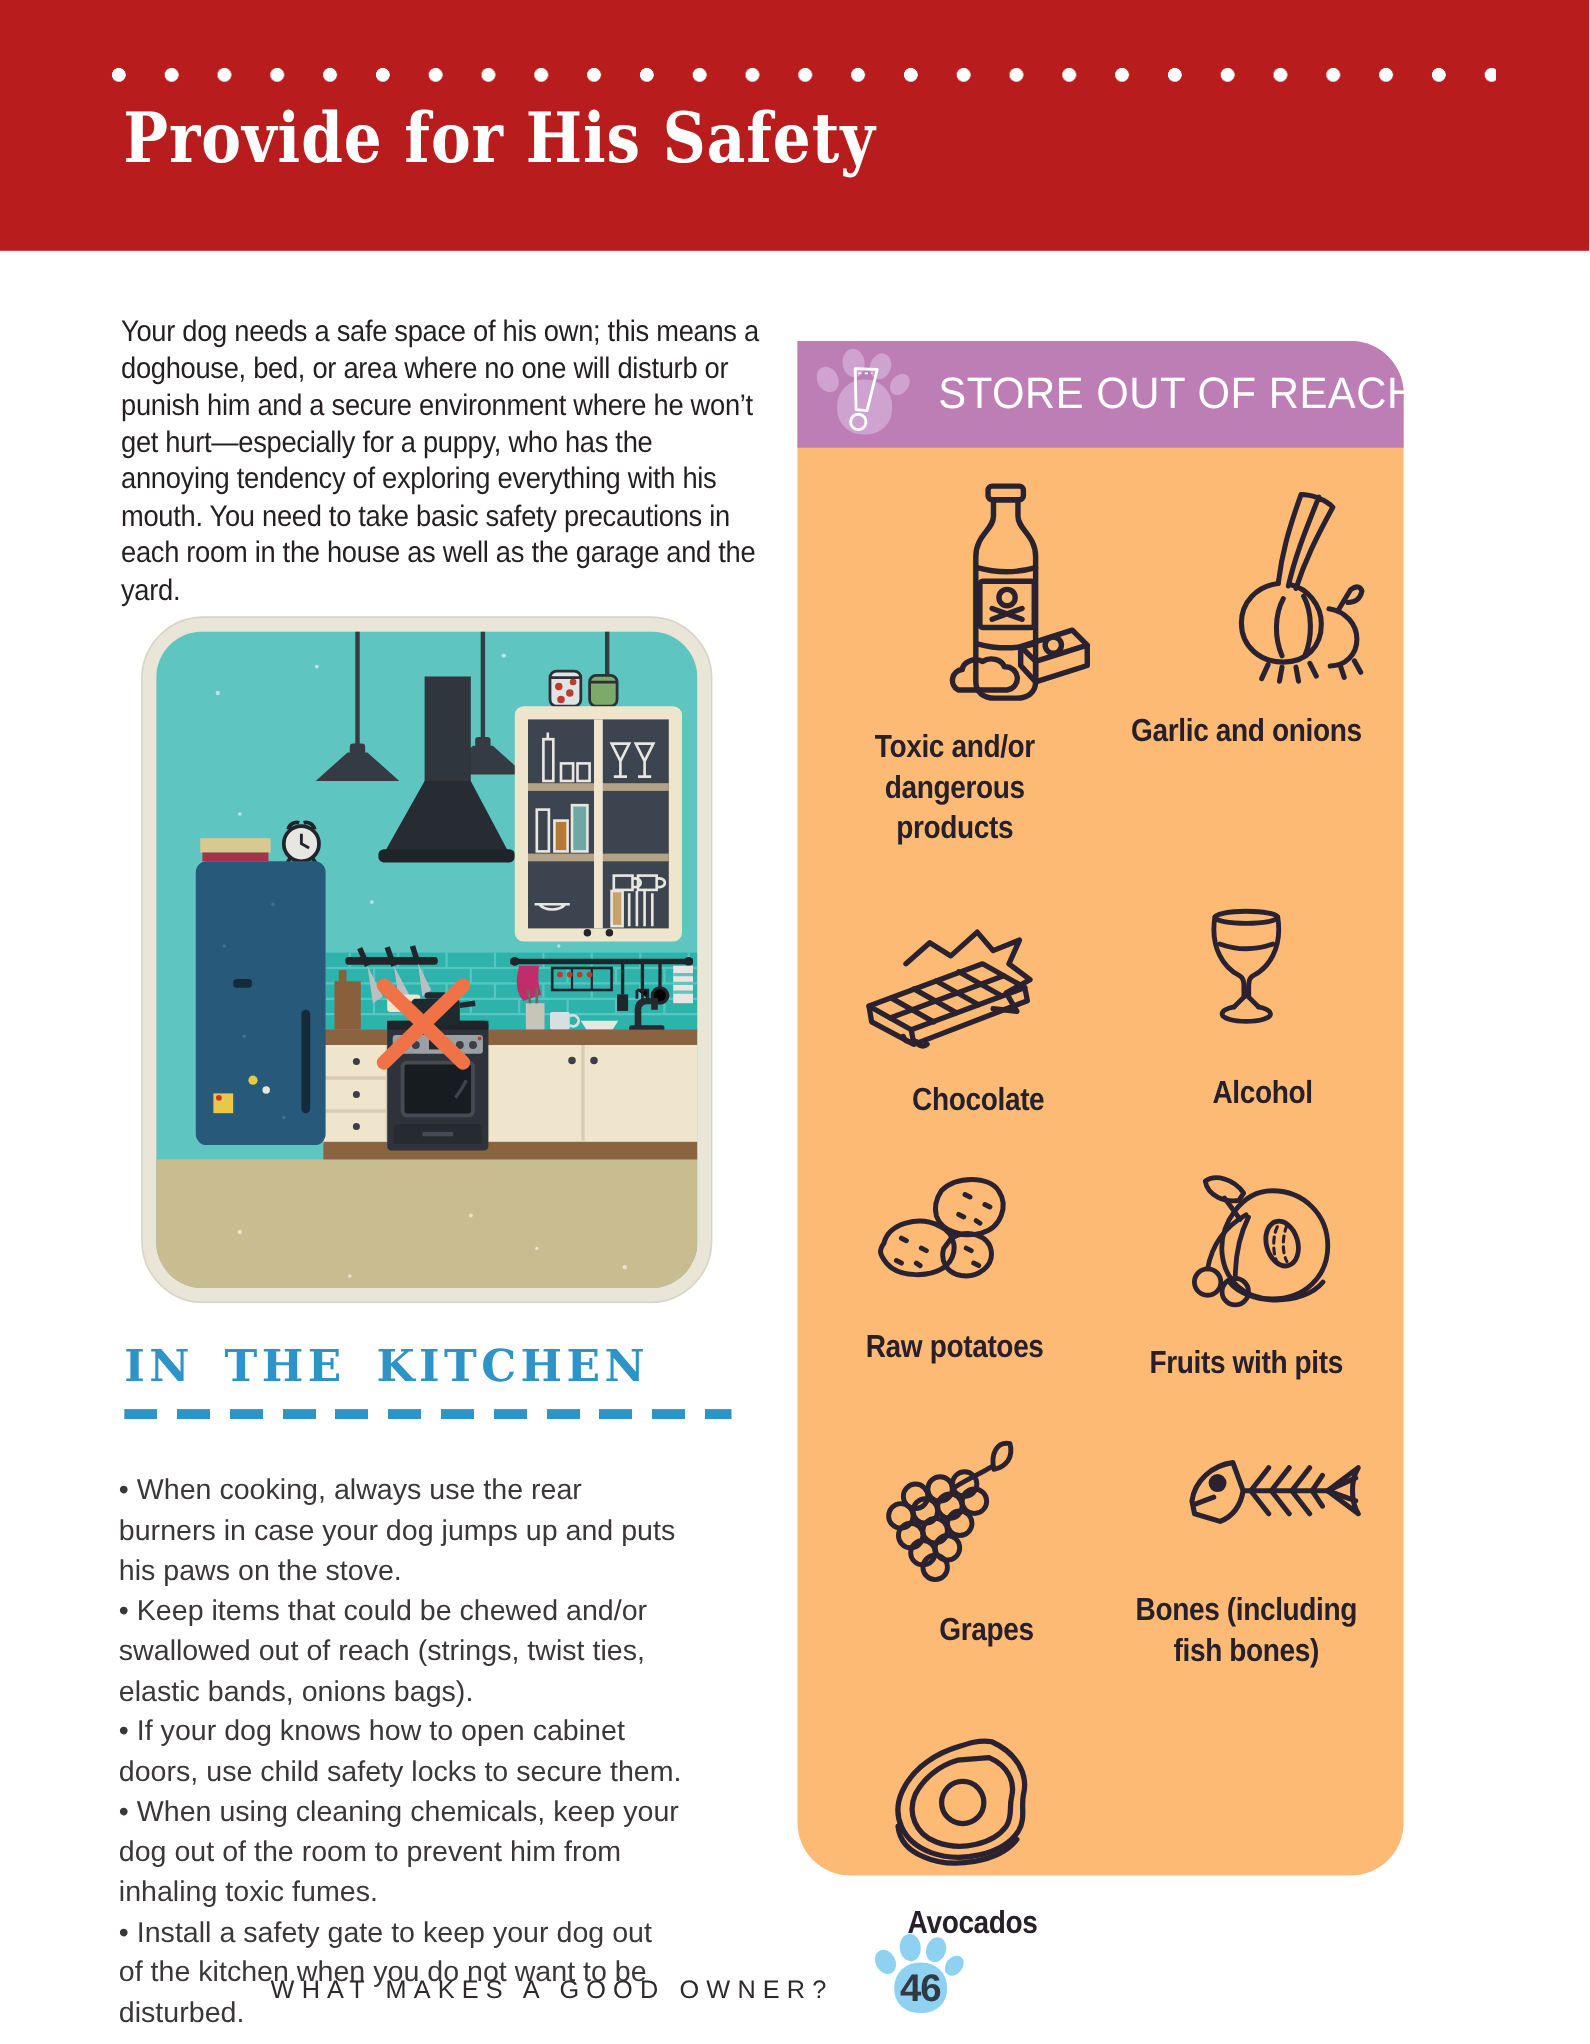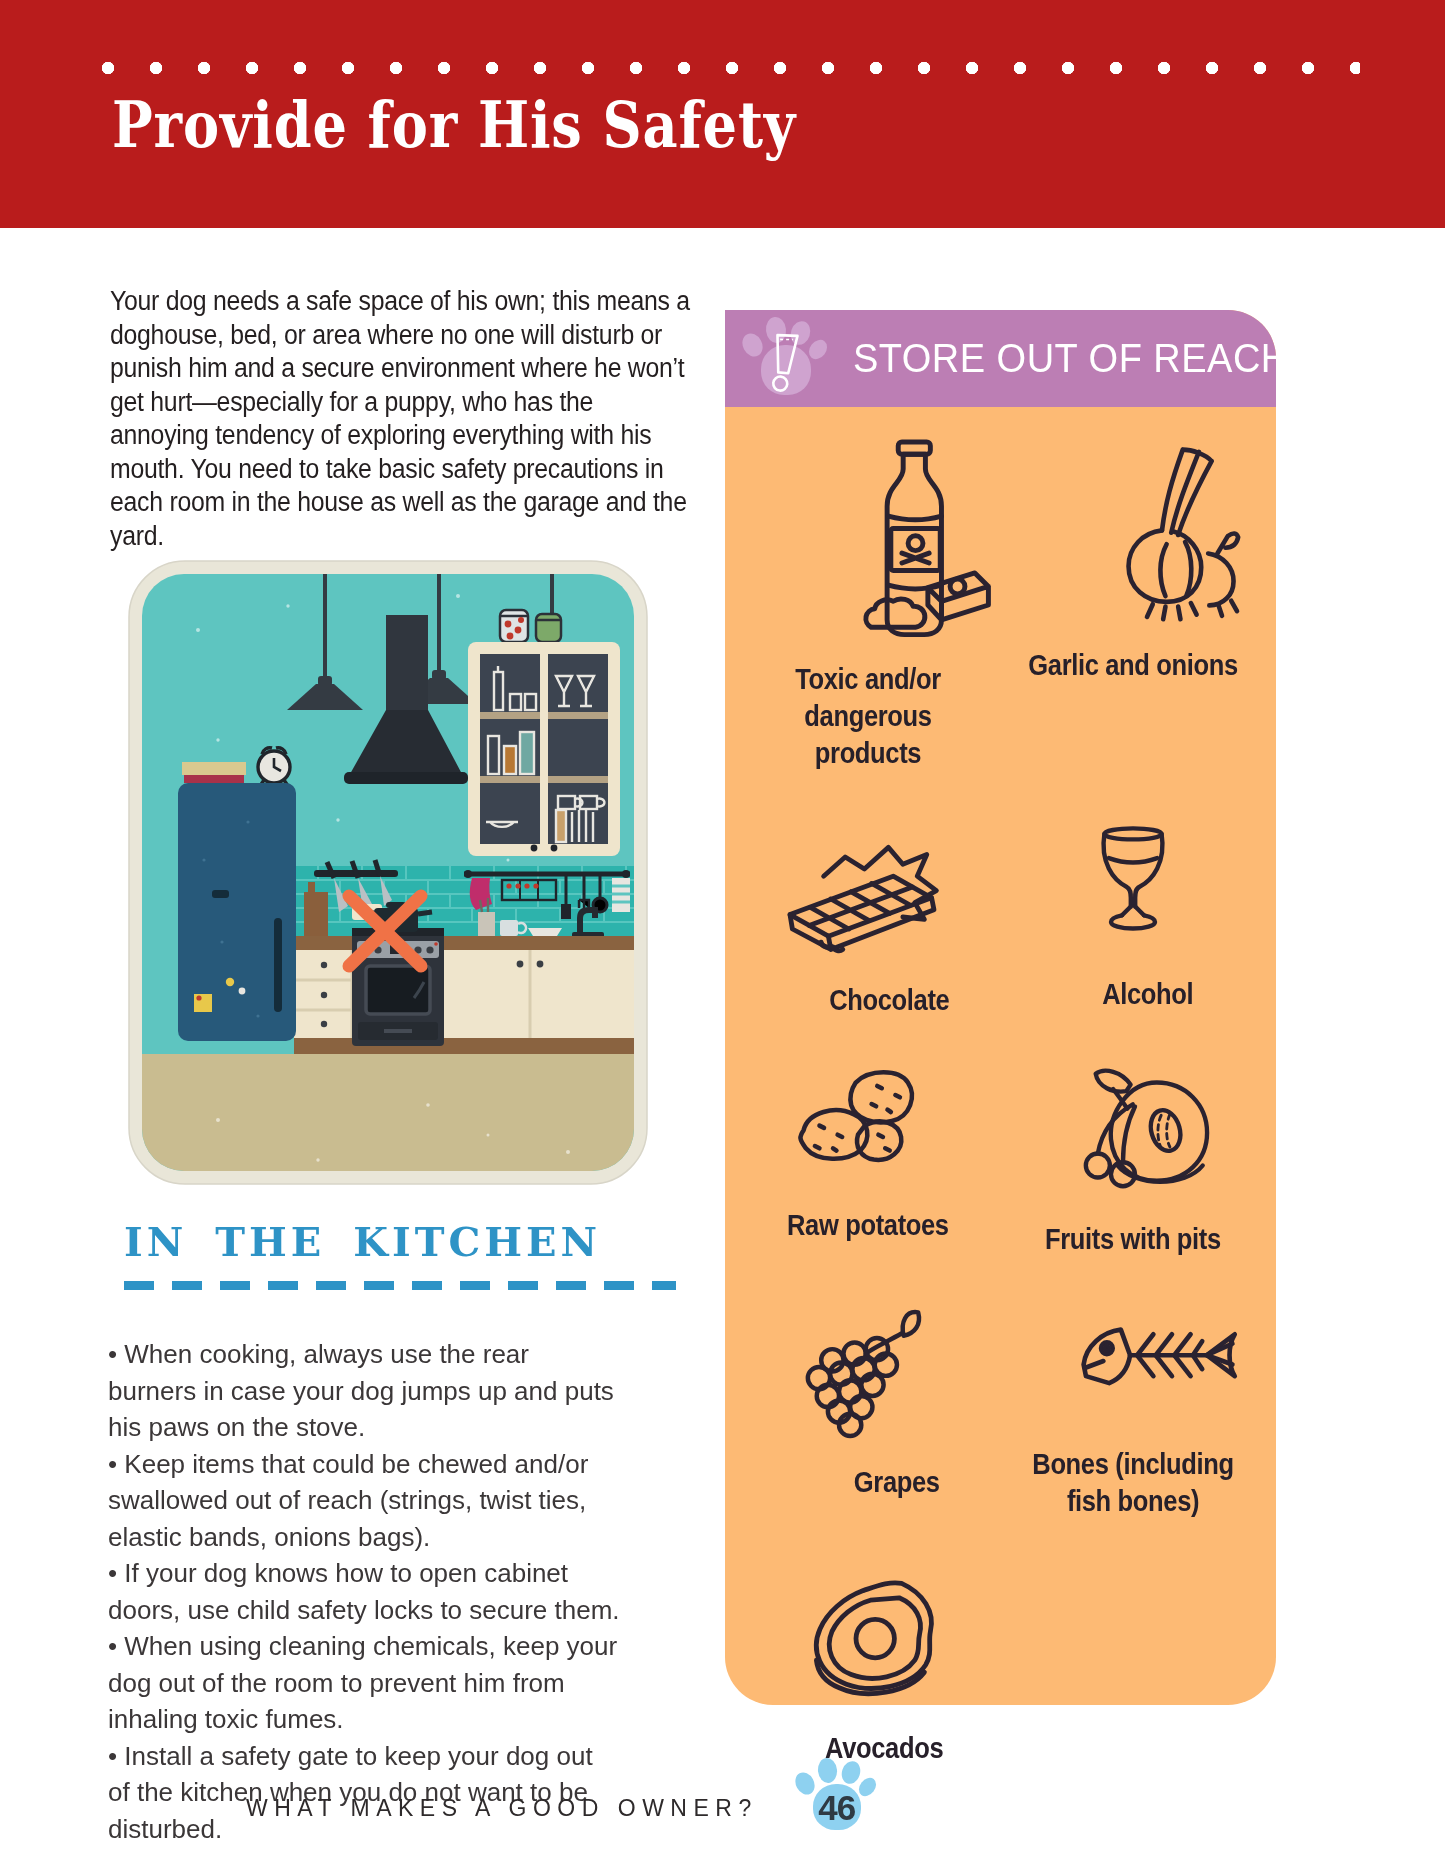--- a/index.html
+++ b/index.html
@@ -16,21 +16,21 @@
         letter-spacing:1px;transform:scaleX(.86);transform-origin:left center;white-space:nowrap;}
 
   
   .intro{position:absolute;left:110px;top:258px;width:636px;font-size:27px;line-height:33.5px;
         letter-spacing:-.3px;transform:scaleX(.92);transform-origin:left top;color:#241f20;}
 
   
   .kcard{position:absolute;left:128px;top:560px;width:520px;height:625px;}
 
   
-  .sect{position:absolute;left:124px;top:1218px;width:552px;}
+  .sect{position:absolute;left:113px;top:1218px;width:552px;}
   .sect h2{margin:0;font-family:"DejaVu Serif","Liberation Serif",serif;font-weight:700;
         font-size:40px;color:#2e93c6;letter-spacing:4px;word-spacing:10px;white-space:nowrap;}
   .sect .dash{margin-top:16px;height:9px;width:552px;
         background:repeating-linear-gradient(90deg,#2e93c6 0 30px,rgba(0,0,0,0) 30px 48px);}
 
   
   .bullets{position:absolute;left:108px;top:1336px;width:512px;margin:0;padding:0;list-style:none;
         font-size:26px;line-height:36.5px;color:#3b3738;}
   .bullets li{position:relative;padding-left:0;}
   .bullets li::before{content:"\2022\00a0";}

